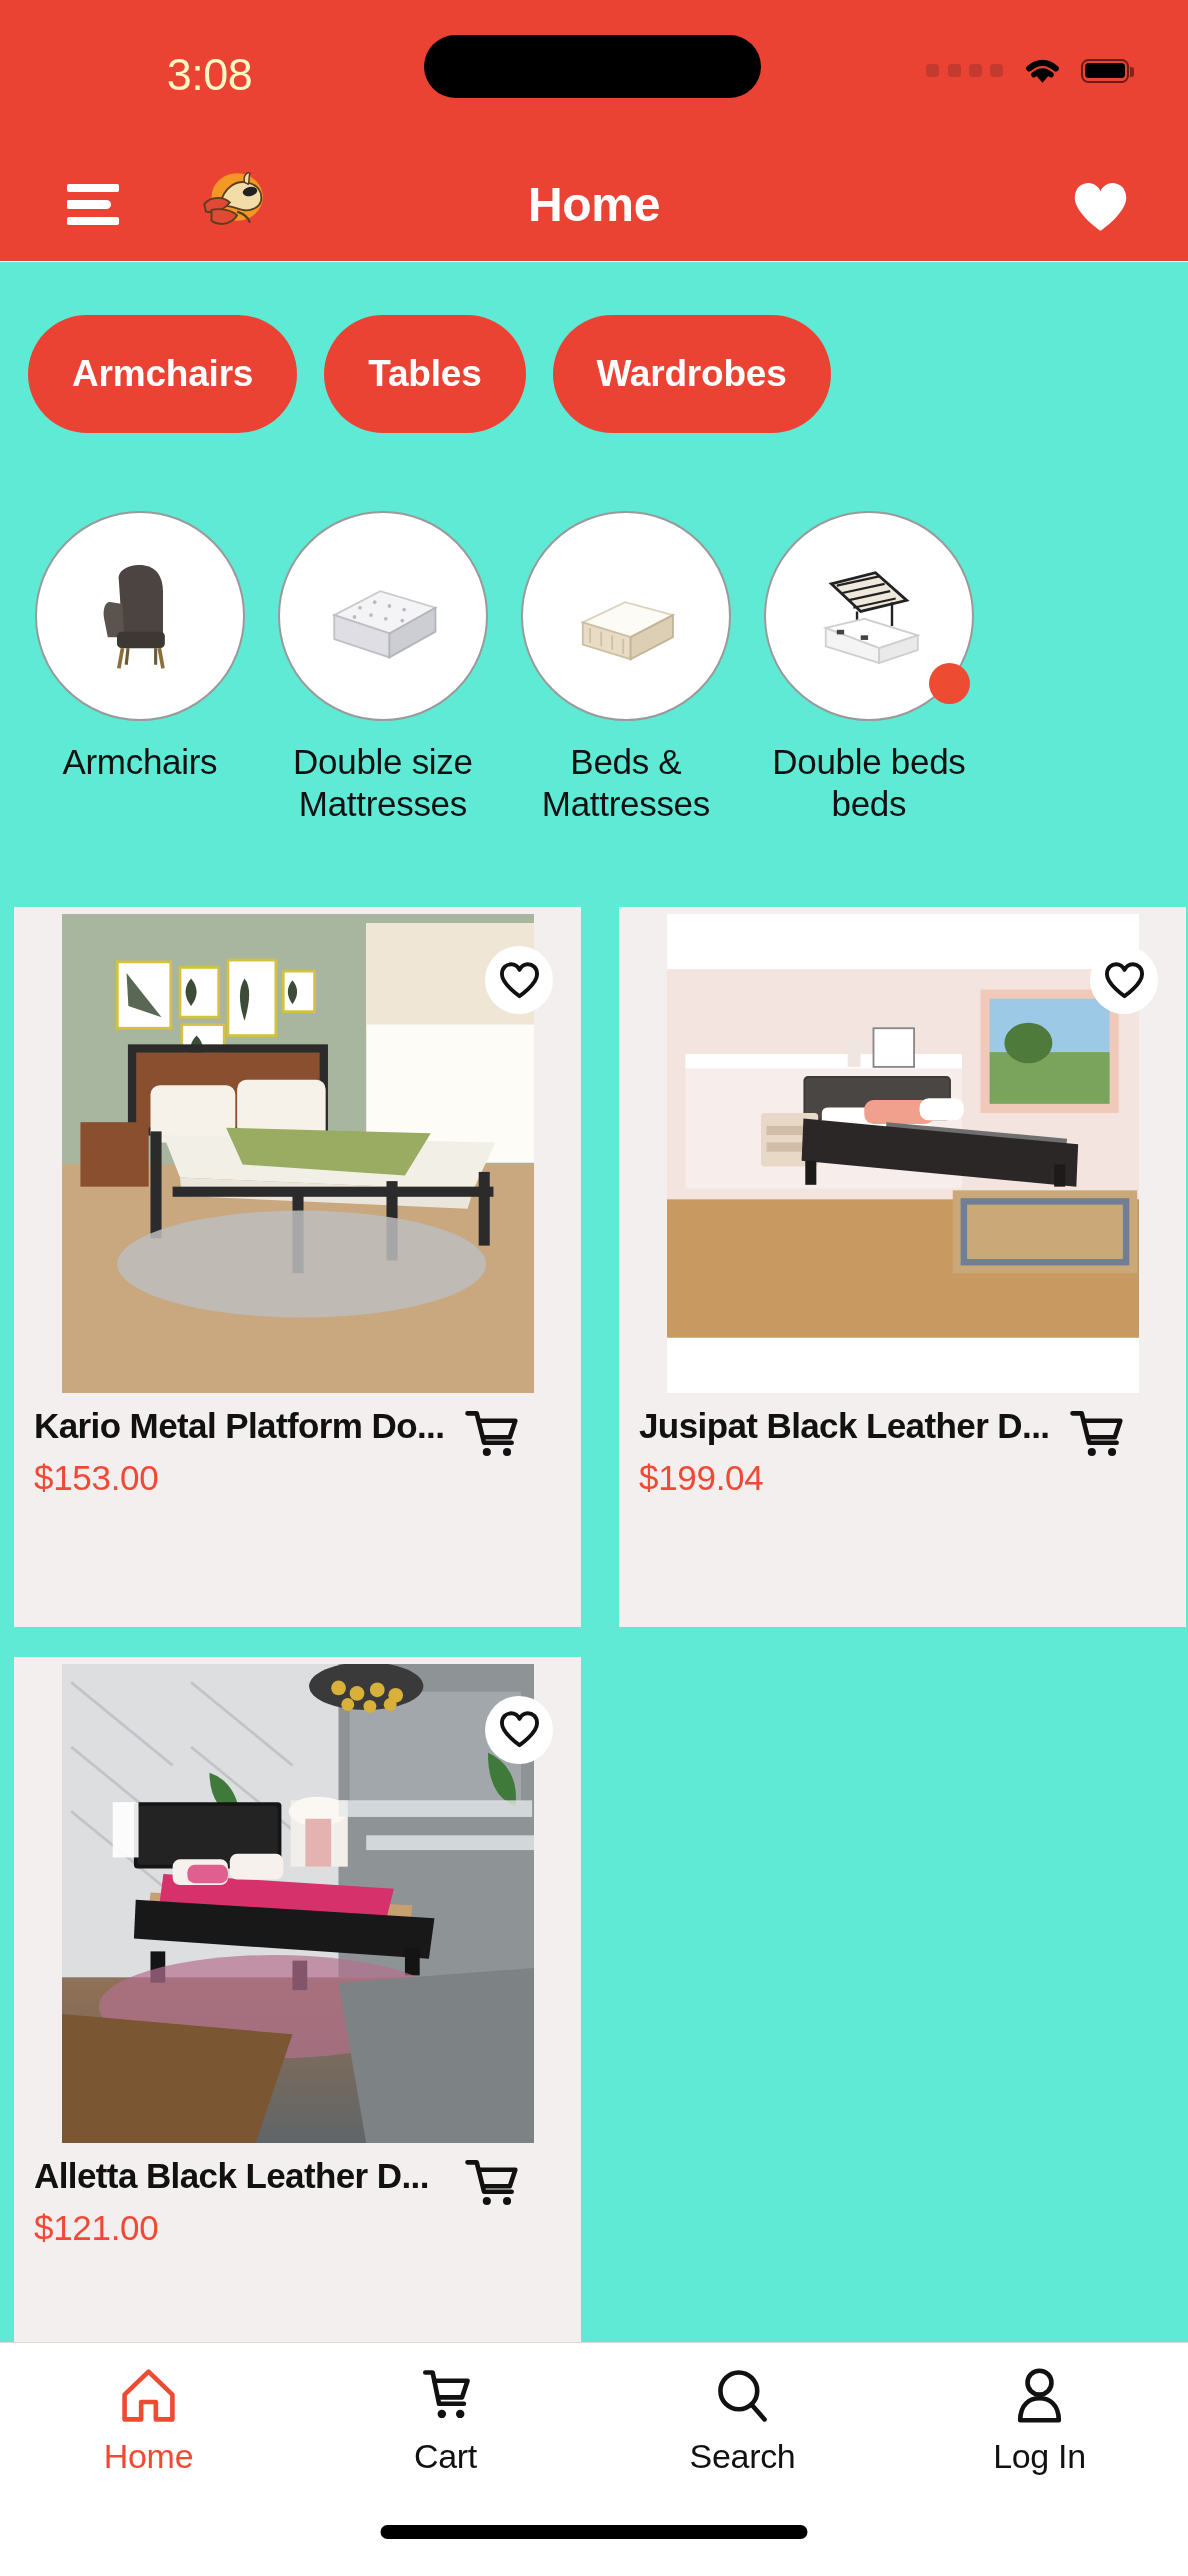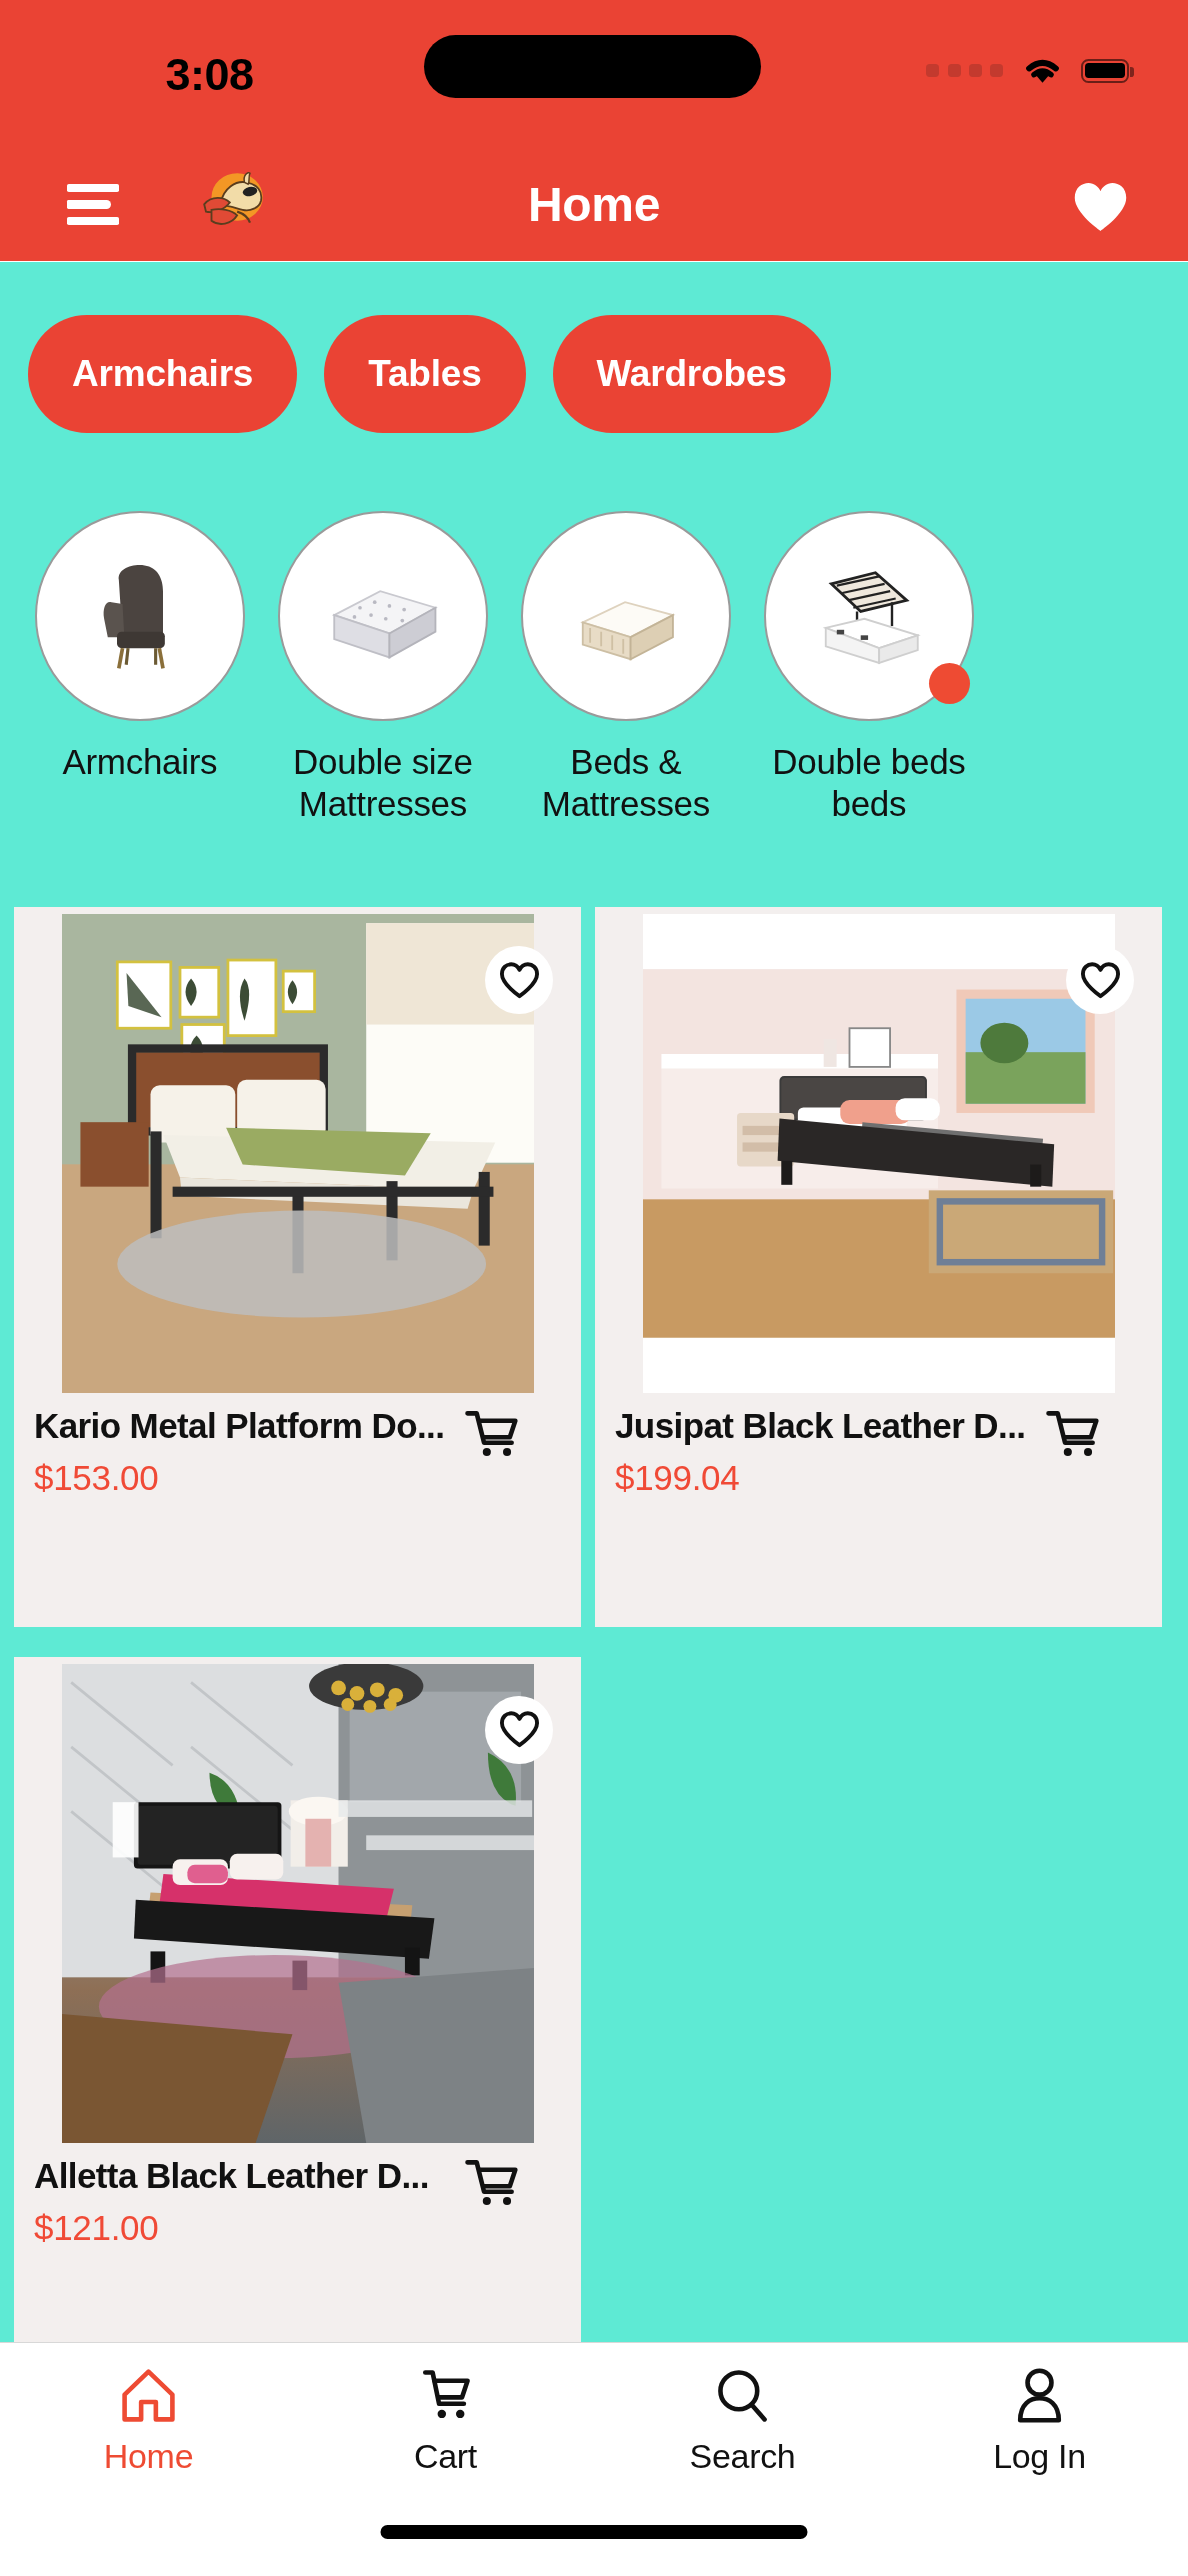--- a/index.html
+++ b/index.html
@@ -10,22 +10,22 @@
   }
   #screen { position:relative; width:1188px; height:2576px; background:#ffffff; }
 
   
   .statusbar{
     position:absolute; top:0; left:0; width:1188px; height:147px;
     background:#EA4334; z-index:5;
   }
   .sb-time{
     position:absolute; left:131px; top:50px; width:157px;
-    text-align:center; font-size:45px; font-weight:700;
-    color:#000000; letter-spacing:-0.5px; line-height:50px;
+    text-align:center; font-size:45px; font-weight:400;
+    color:#fef9c3; letter-spacing:-0.5px; line-height:50px;
   }
   .notch{
     position:absolute; left:424px; top:35px; width:337px; height:63px;
     background:#000; border-radius:37px;
   }
   .sb-right{
     position:absolute; right:59px; top:52px; height:37px;
     display:flex; align-items:center; gap:18.4px;
   }
   .sig-dots{ display:flex; align-items:center; gap:8.3px; }
@@ -105,21 +105,21 @@
   }
   .cat-label{
     margin-top:20px; text-align:center; font-size:35px;
     color:#111; line-height:42px; letter-spacing:-0.3px; max-width:230px;
   }
 
   
   .grid{
     position:absolute; top:645px; left:0; width:1188px;
   }
-  .grid-row{ display:flex; gap:14px; padding-left:14px; margin-bottom:29.5px; }
+  .grid-row{ display:flex; gap:38px; padding-left:14px; margin-bottom:29.5px; }
   .card{
     width:567px; height:720px; background:#F3EFEE;
     position:relative; overflow:hidden;
   }
   .card.empty{ background:transparent; }
   .card-img{
     position:absolute; left:48px; top:7.4px; width:472px; height:479px;
     background:#fff; overflow:hidden;
   }
   .card-img .photo{ position:absolute; inset:0; }

